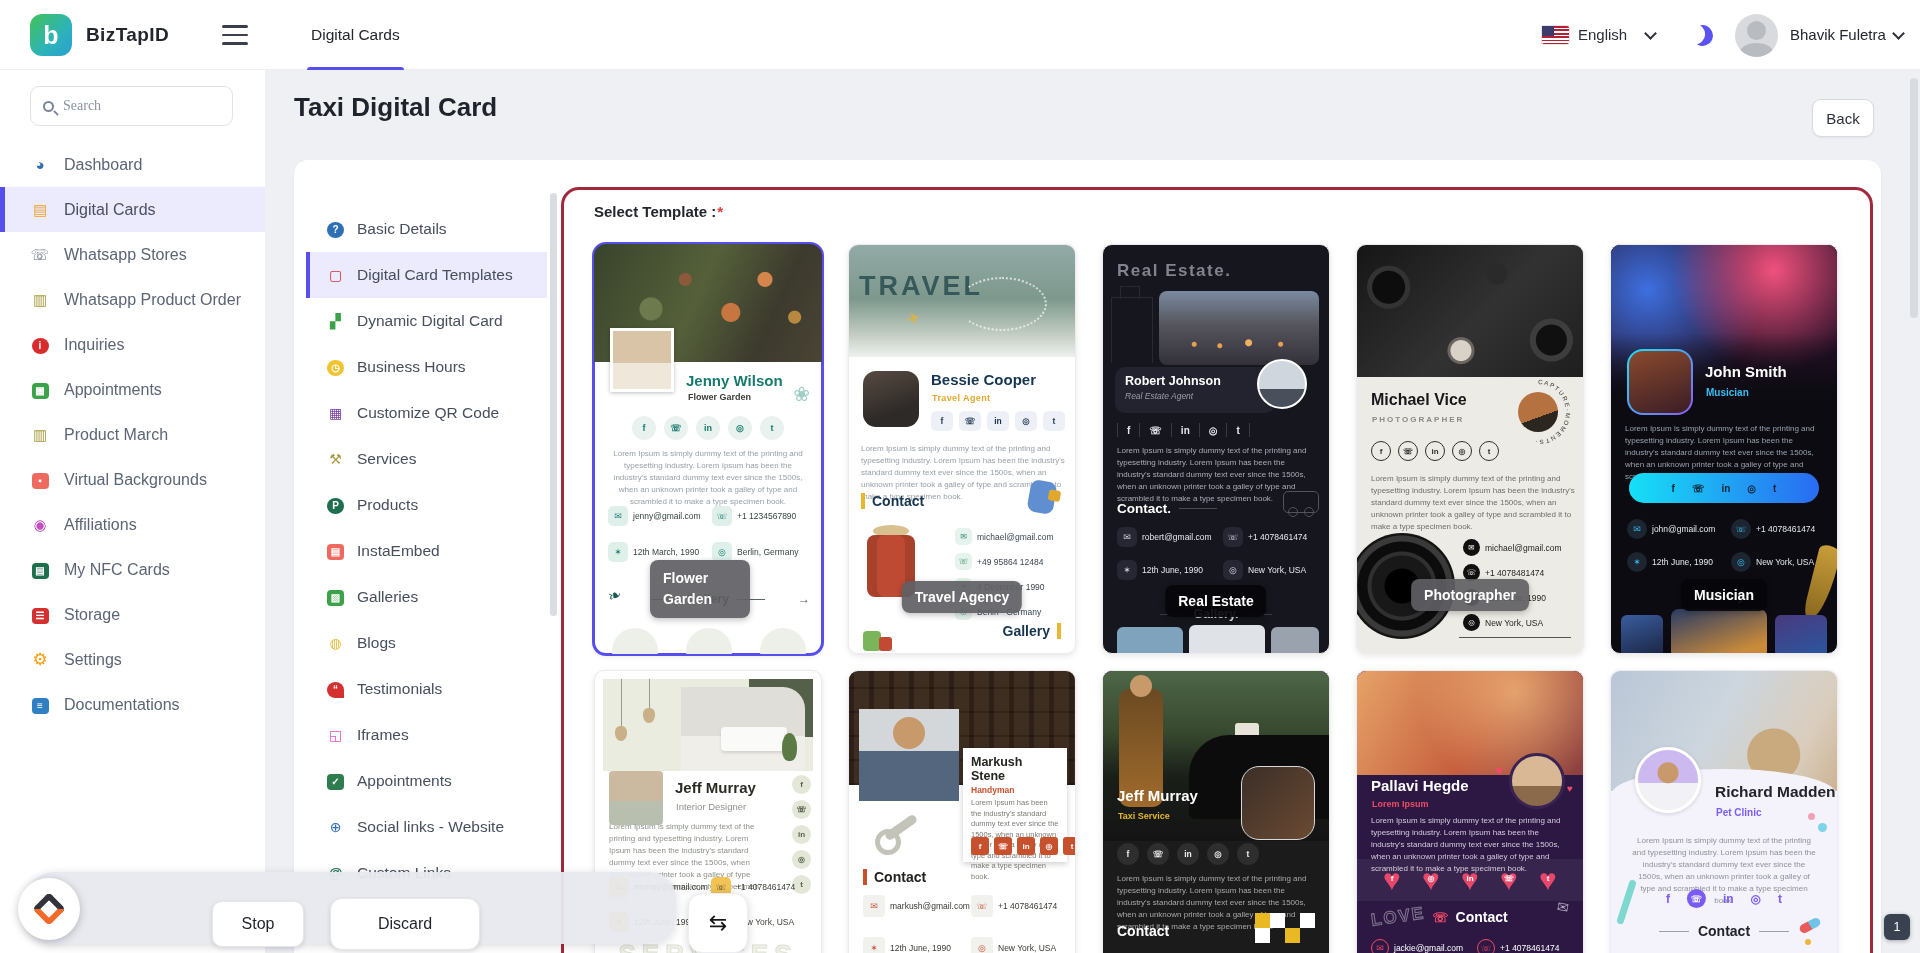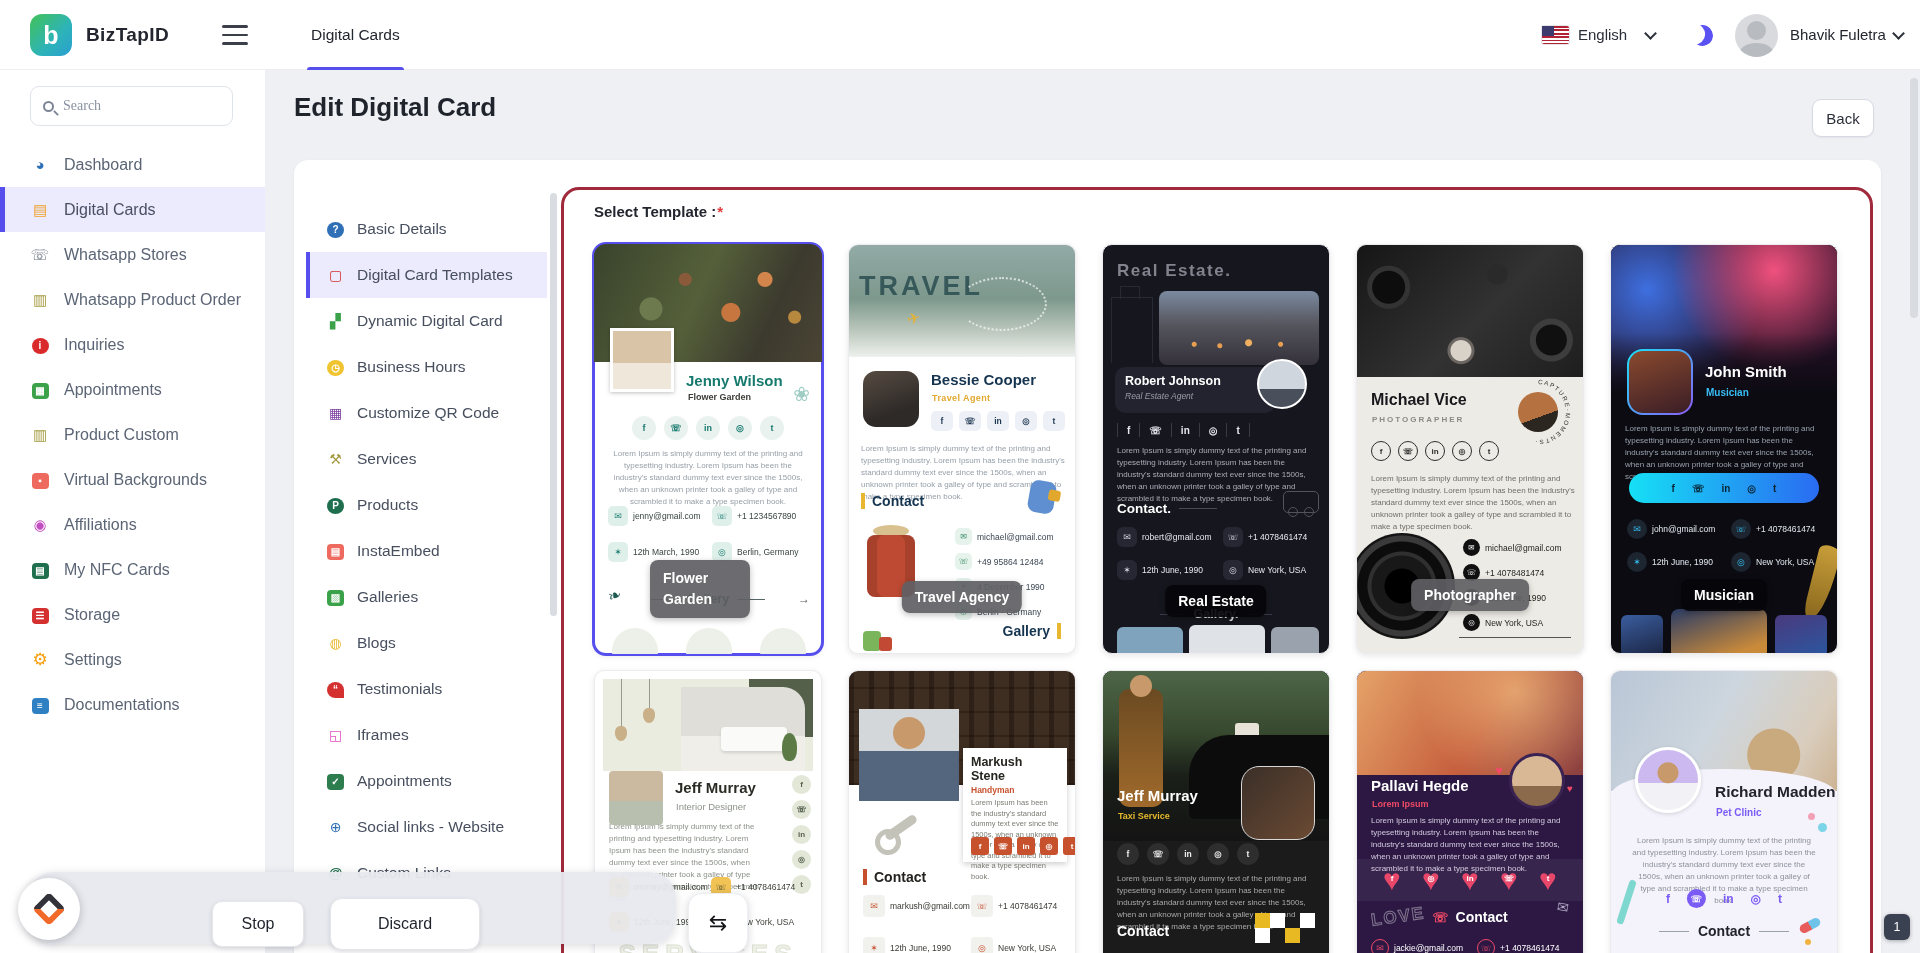--- a/index.html
+++ b/index.html
@@ -315,21 +315,21 @@
     <div class="sitem">
         <span class="ic"><span class="fill round" style="background:#d92b2b">i</span></span>
         <span>Inquiries</span>
       </div>
     <div class="sitem">
         <span class="ic"><span class="fill" style="background:#3ca24a">▦</span></span>
         <span>Appointments</span>
       </div>
     <div class="sitem">
         <span class="ic" style="color:#a39a3e">▥</span>
-        <span>Product Custom</span>
+        <span>Product March</span>
       </div>
     <div class="sitem">
         <span class="ic"><span class="fill" style="background:#ef6a5e">▪</span></span>
         <span>Virtual Backgrounds</span>
       </div>
     <div class="sitem">
         <span class="ic" style="color:#c24fc2">◉</span>
         <span>Affiliations</span>
       </div>
     <div class="sitem">
@@ -345,21 +345,21 @@
         <span>Settings</span>
       </div>
     <div class="sitem">
         <span class="ic"><span class="fill" style="background:#2f80c3">≡</span></span>
         <span>Documentations</span>
       </div>
   </nav>
 </aside>
 
 <main class="main">
-  <h1 class="pagetitle">Edit Digital Card</h1>
+  <h1 class="pagetitle">Taxi Digital Card</h1>
   <button class="backbtn">Back</button>
 
   <section class="panel">
     <nav class="subnav">
       <div class="nitem">
           <span class="ic"><span class="fill round" style="background:#2f6fb5">?</span></span>
           <span>Basic Details</span>
         </div>
       <div class="nitem active">
           <span class="ic" style="color:#d3302f">▢</span>

